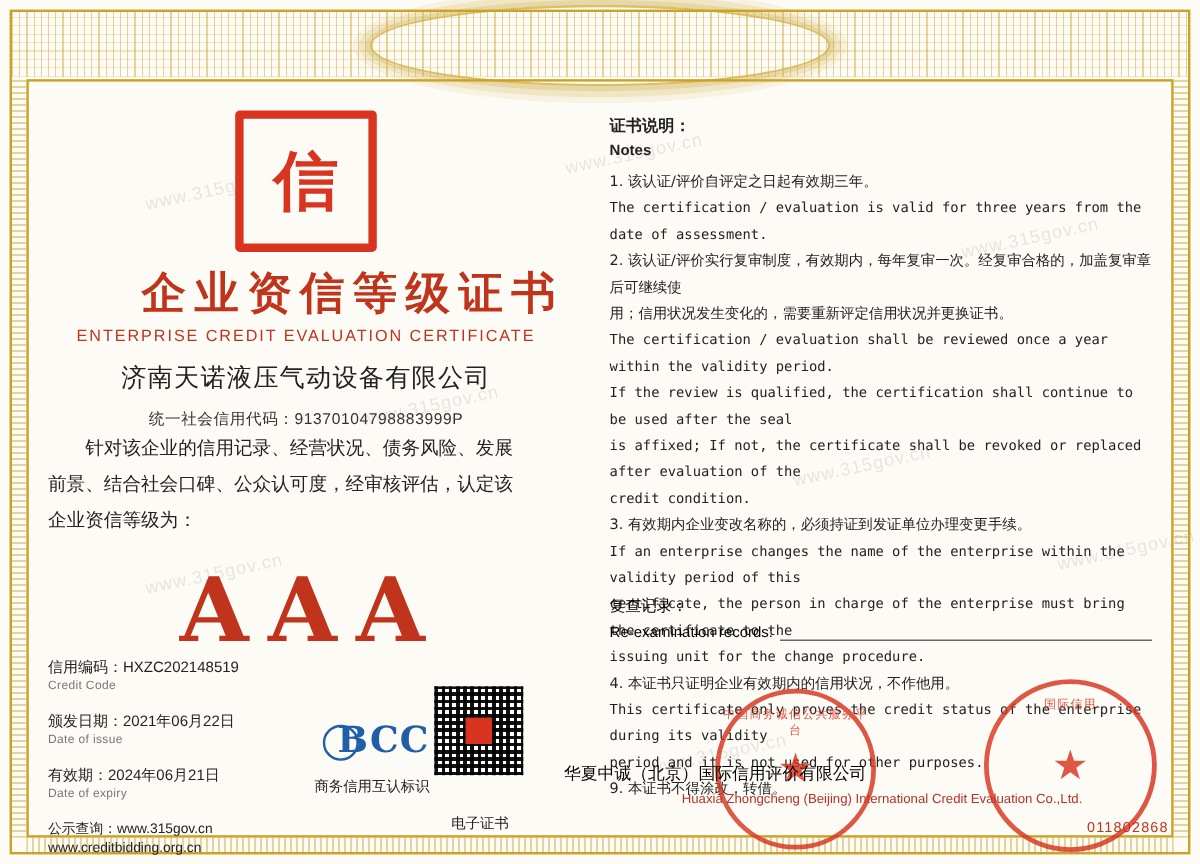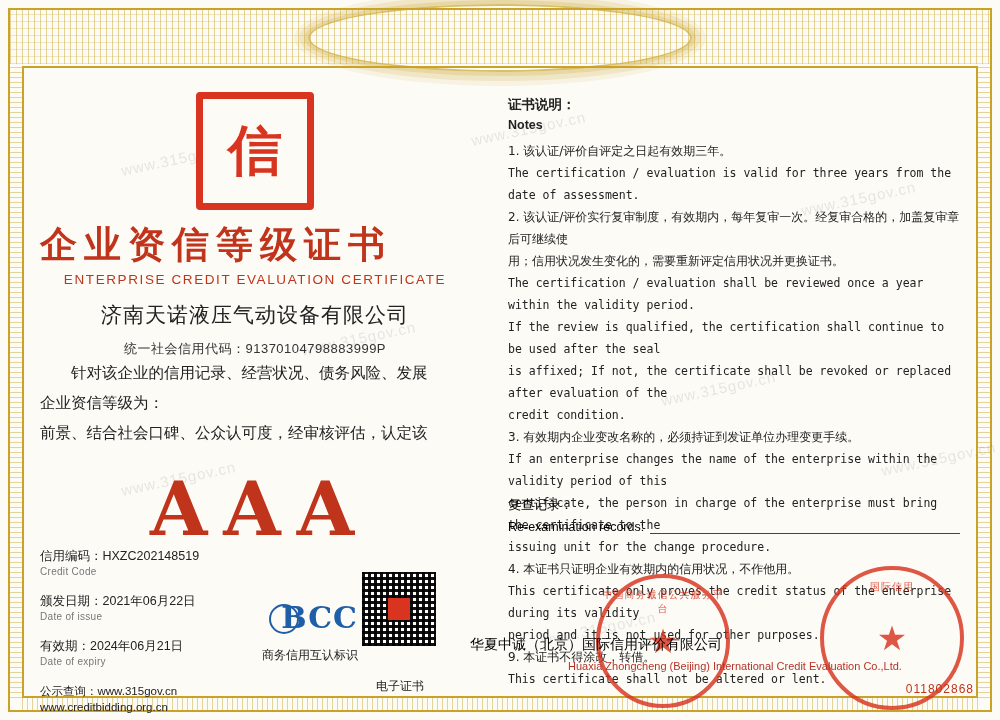--- a/index.html
+++ b/index.html
@@ -61,21 +61,21 @@
   .seal-logo{
     width:104px;height:104px;margin:0 auto 10px;
     border:7px solid #d8341f;border-radius:4px;
     position:relative;background:#fdfbf6;
   }
   .seal-logo .glyph{
     position:absolute;inset:0;display:flex;align-items:center;justify-content:center;
     font-family:"DejaVu Serif",serif;font-size:54px;color:#d8341f;font-weight:bold;
   }
   .title-cn{
-    text-align:left;color:#c0341c;font-weight:bold;
+    text-align:right;color:#c0341c;font-weight:bold;
     font-size:37px;letter-spacing:7px;
     font-family:"DejaVu Sans",sans-serif;
     margin:6px 0 2px;
   }
   .title-en{
     text-align:center;color:#c0341c;
     font-size:13.5px;letter-spacing:1.6px;margin-bottom:14px;
   }
   .company{
     text-align:center;font-size:21px;color:#222;font-weight:normal;letter-spacing:1px;
@@ -185,22 +185,22 @@
   <div class="left">
     <div class="seal-logo">
       <div class="glyph">信</div>
     </div>
     <div class="title-cn">企业资信等级证书</div>
     <div class="title-en">ENTERPRISE CREDIT EVALUATION CERTIFICATE</div>
     <div class="company">济南天诺液压气动设备有限公司</div>
     <div class="uscc">统一社会信用代码：91370104798883999P</div>
     <div class="para">
       <span>针对该企业的信用记录、经营状况、债务风险、发展</span>
+      <span class="l2">前景、结合社会口碑、公众认可度，经审核评估，认定该</span>
       <span class="l2">企业资信等级为：</span>
-      <span class="l2">前景、结合社会口碑、公众认可度，经审核评估，认定该</span>
     </div>
     <div class="grade">AAA</div>
   </div>
 
   <div class="meta">
     <div class="row">
       <div class="v">信用编码：HXZC202148519</div>
       <div class="sub">Credit Code</div>
     </div>
     <div class="row">
@@ -247,21 +247,20 @@
     <div class="nz">3. 有效期内企业变改名称的，必须持证到发证单位办理变更手续。</div>
     <div class="ne">If an enterprise changes the name of the enterprise within the validity period of this</div>
     <div class="ne">certificate, the person in charge of the enterprise must bring the certificate to the</div>
     <div class="ne">issuing unit for the change procedure.</div>
 
     <div class="nz">4. 本证书只证明企业有效期内的信用状况，不作他用。</div>
     <div class="ne">This certificate only proves the credit status of the enterprise during its validity</div>
     <div class="ne">period and it is not used for other purposes.</div>
 
     <div class="nz">9. 本证书不得涂改，转借。</div>
-    <div class="ne">This certificate shall not be altered or lent.</div>
   </div>
 
   <div class="reexam">
     <div class="cn">复查记录：</div>
     <div class="en">
       <span>Re-examination records:</span>
       <span class="line"></span>
     </div>
   </div>
 

